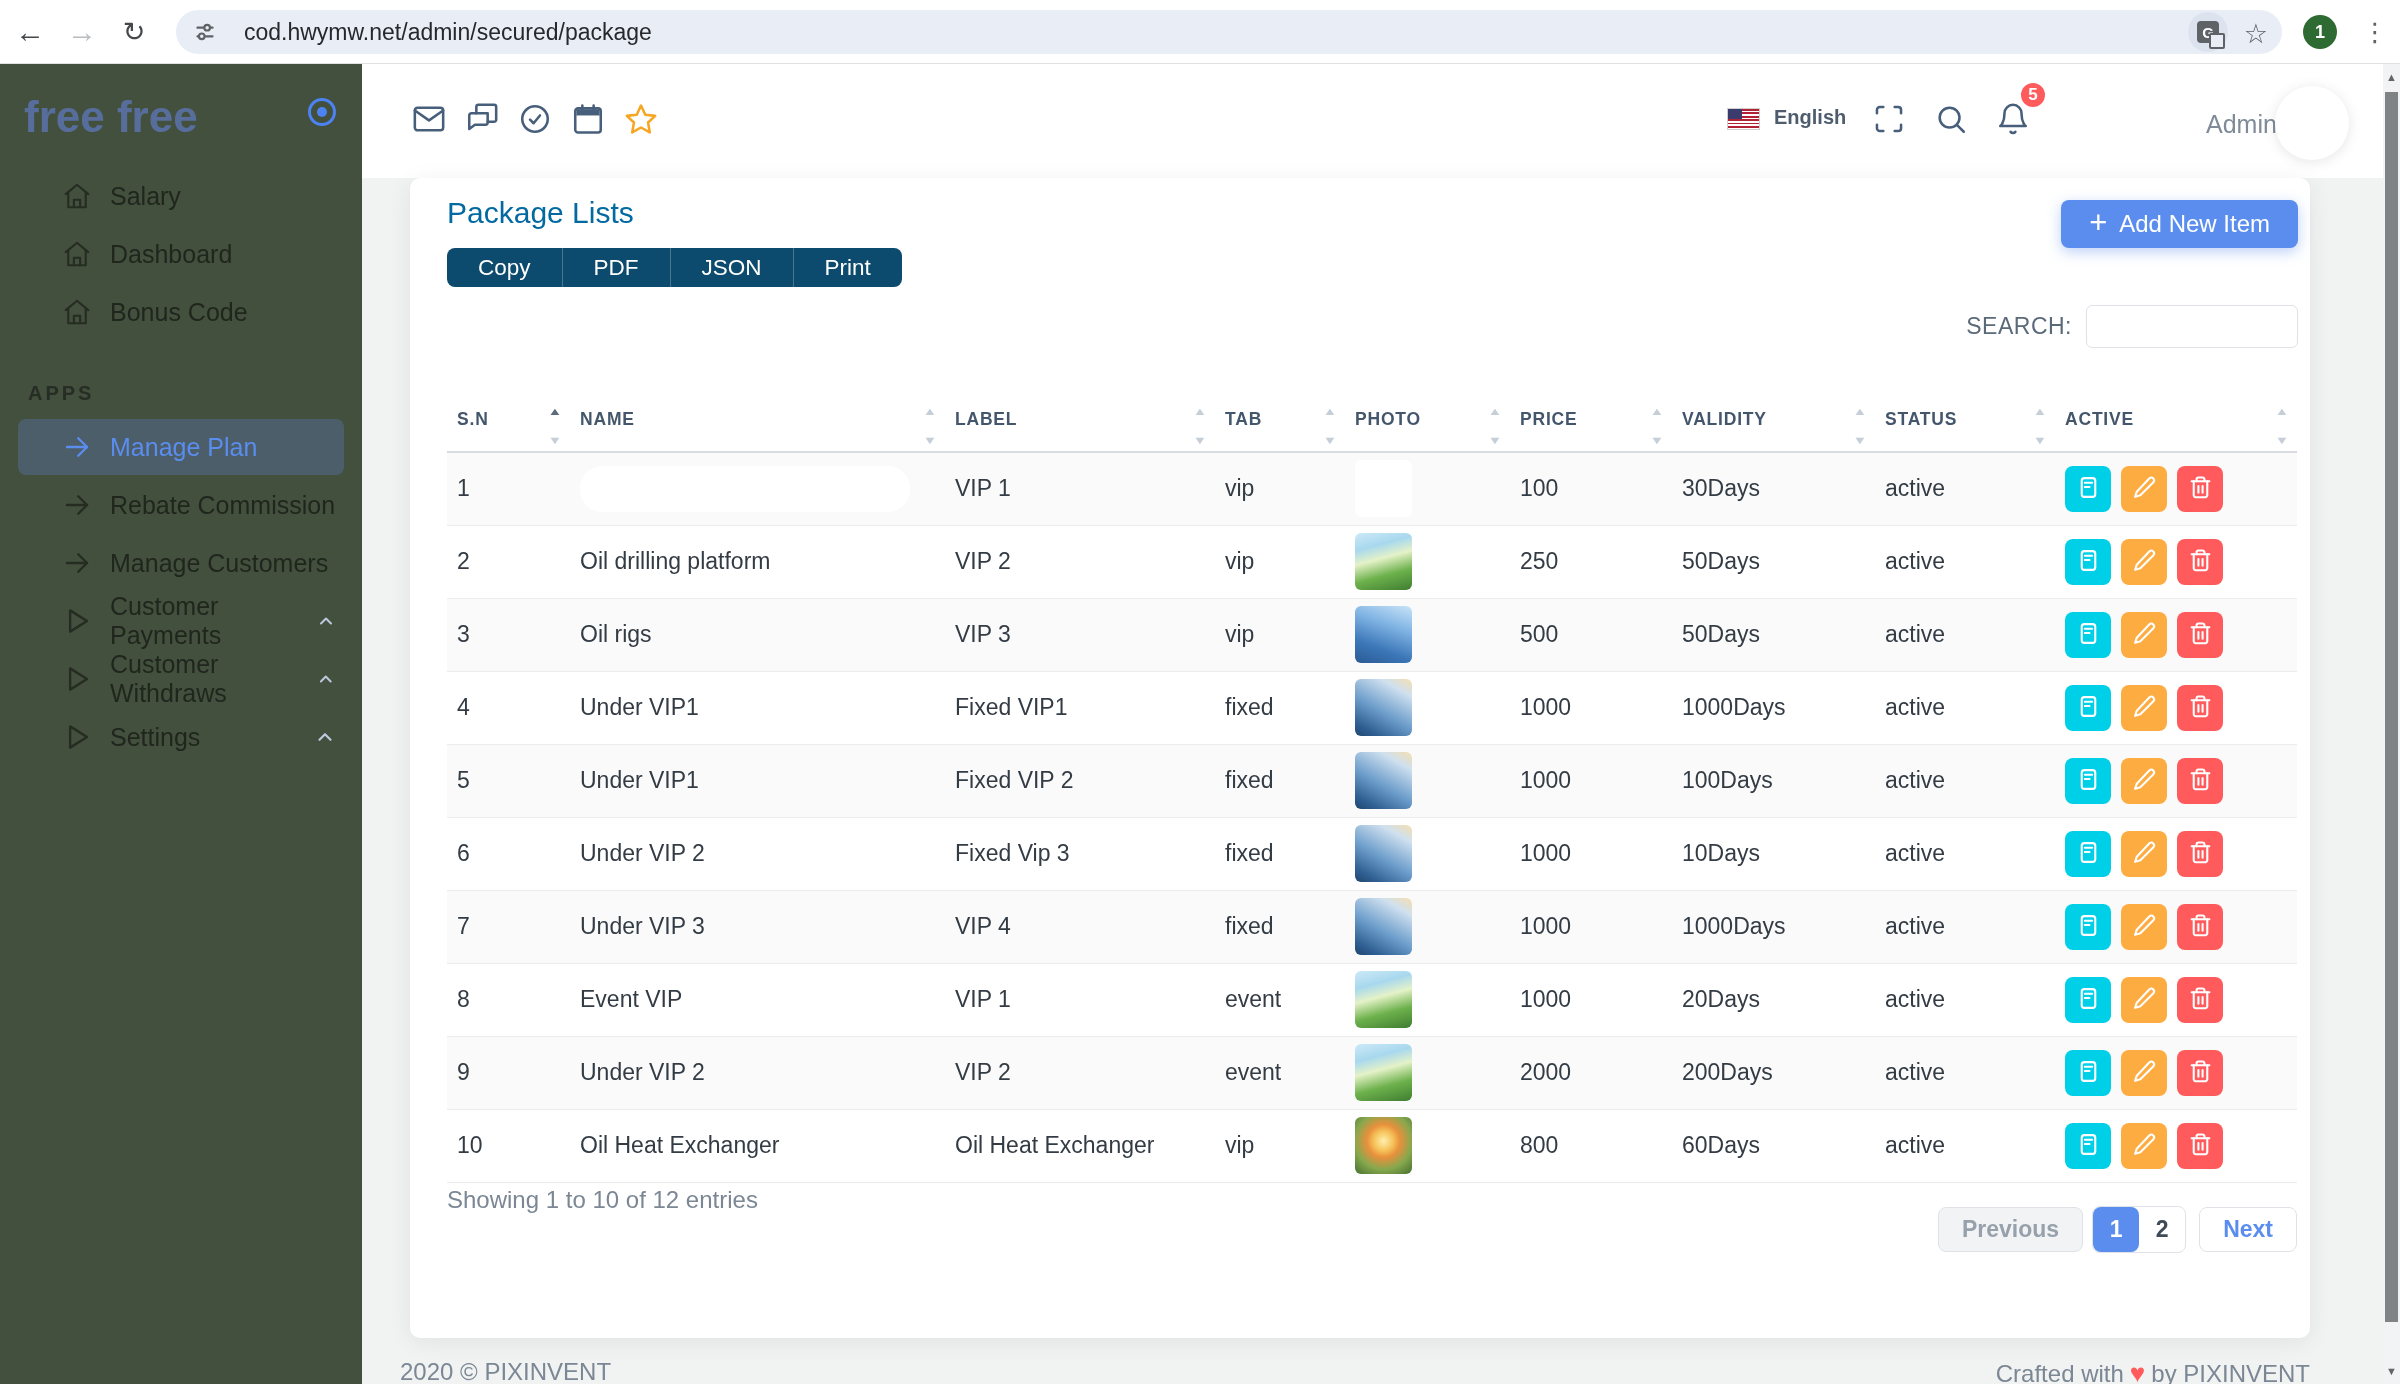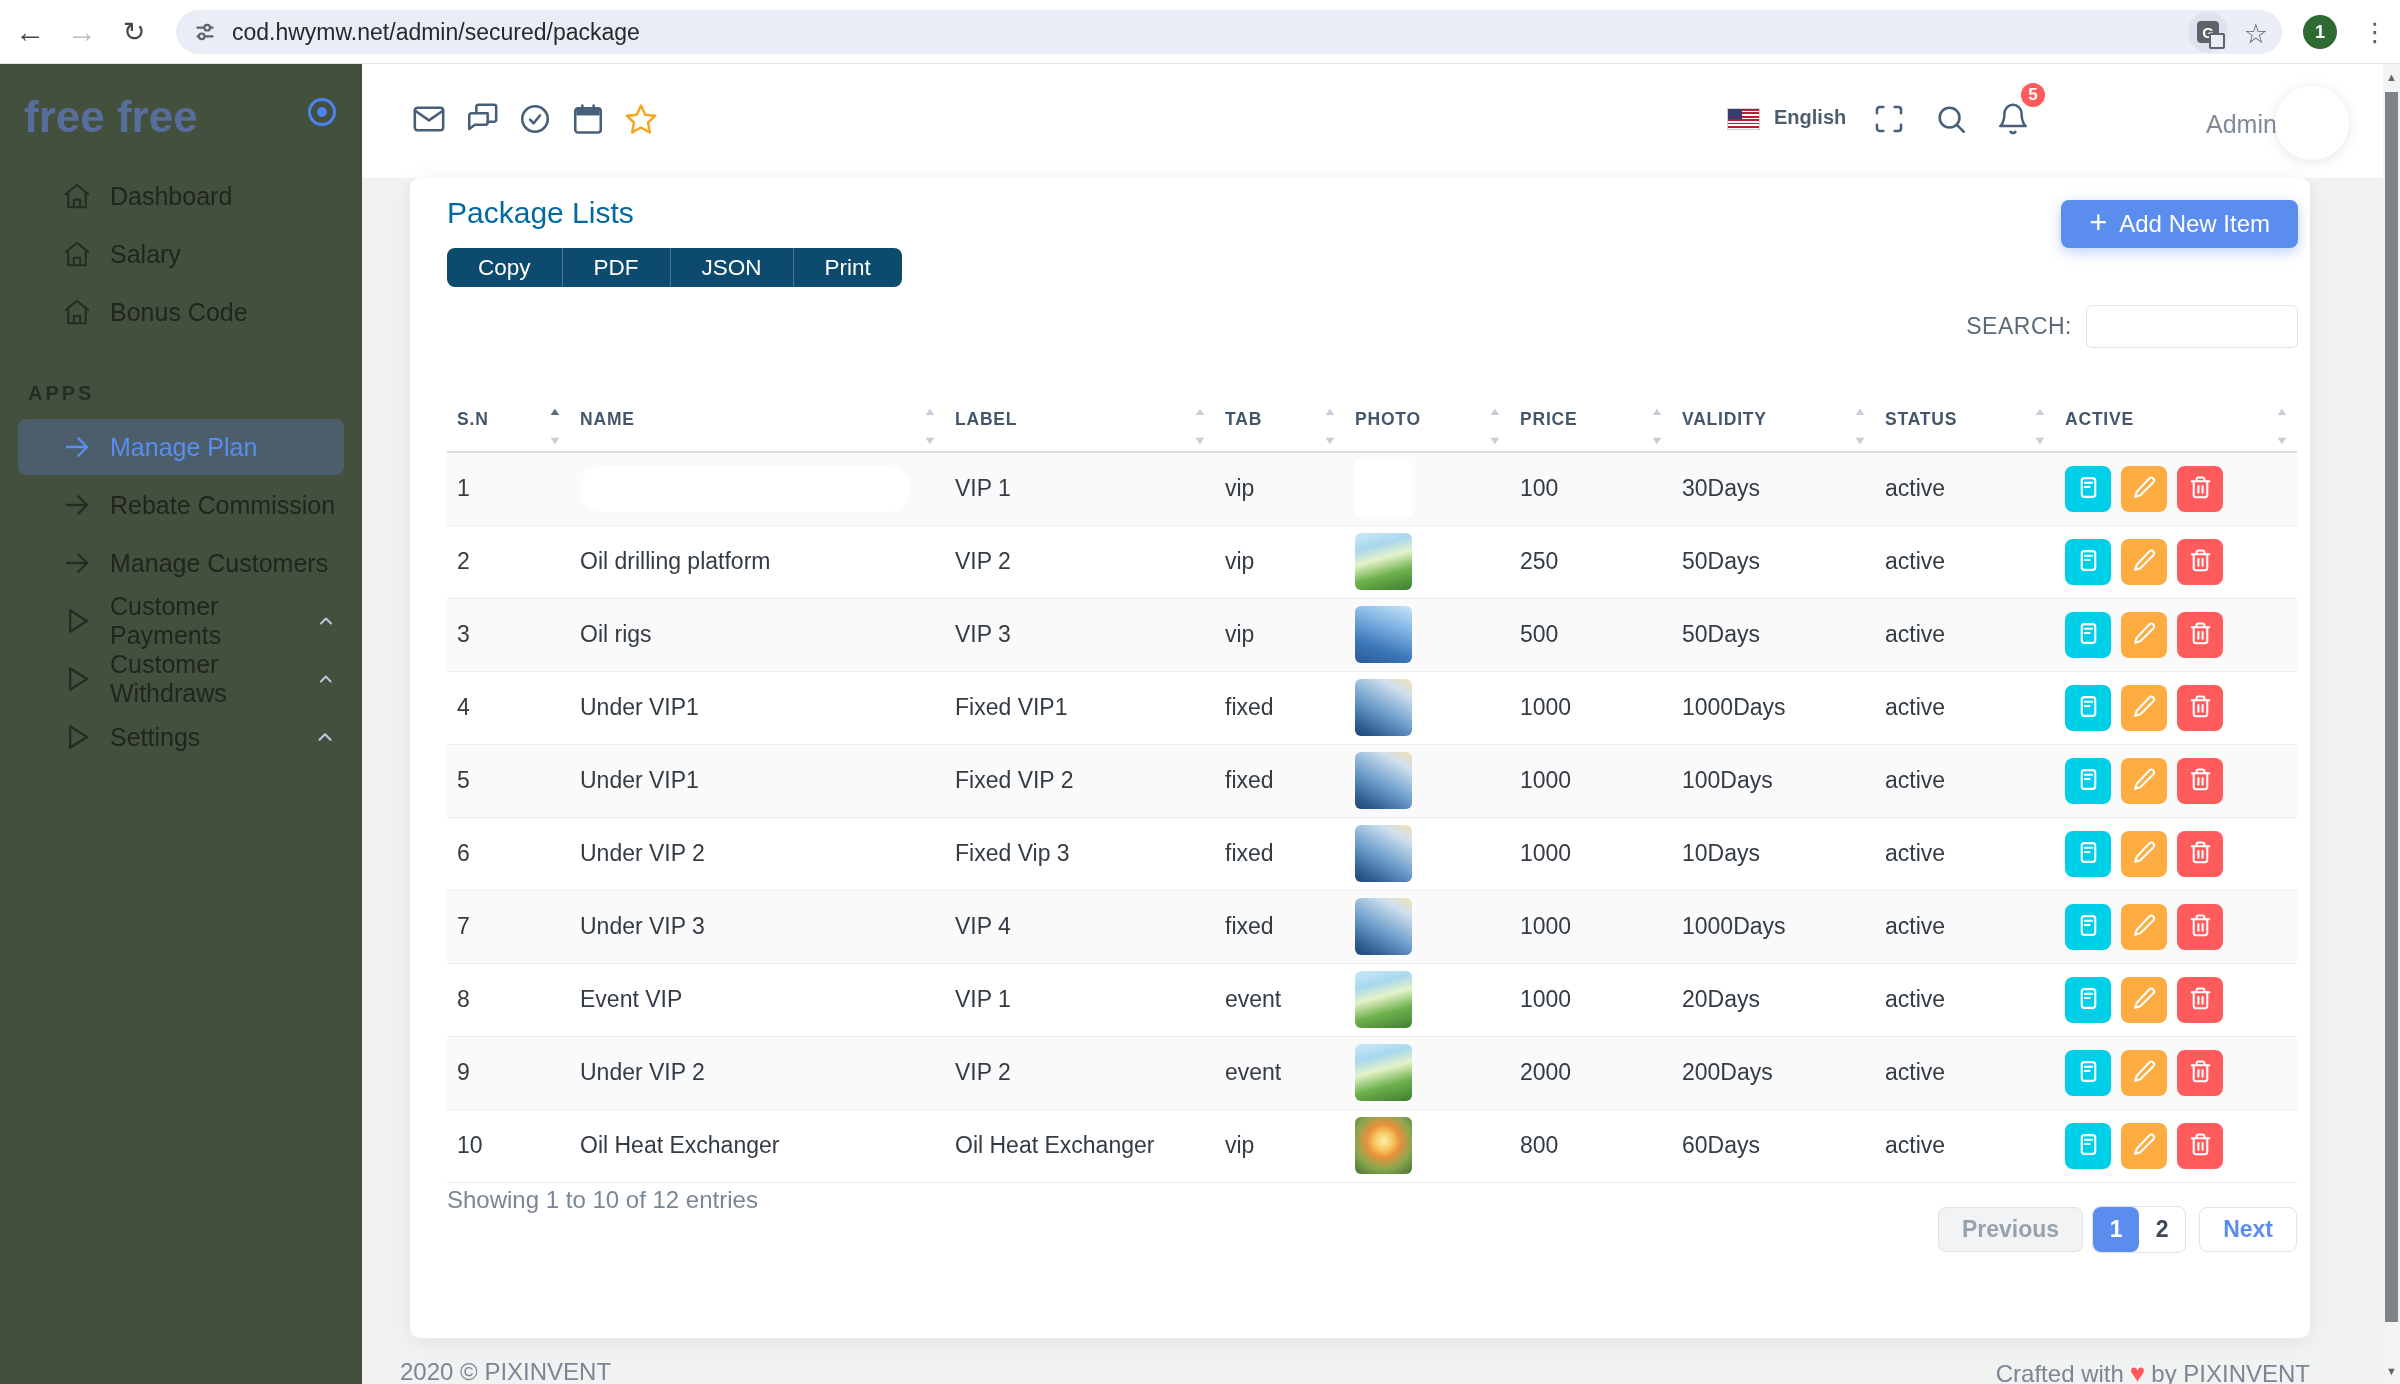--- a/index.html
+++ b/index.html
@@ -10,21 +10,21 @@
   .browser-bar { position:absolute; top:0; left:0; right:0; height:64px; background:#fff;
     border-bottom:1px solid #dfe1e5; z-index:8; }
   .nav-ico { position:absolute; top:0; height:64px; display:flex; align-items:center; justify-content:center;
     font-size:30px; color:#45484b; width:48px; }
   .nav-back { left:6px; }
   .nav-fwd { left:58px; color:#b9bcc0; }
   .nav-reload { left:110px; font-size:27px; }
   .url-pill { position:absolute; left:176px; top:10px; width:2106px; height:44px; border-radius:22px;
     background:#e9eef6; display:flex; align-items:center; }
   .tune-ico { margin-left:16px; width:26px; height:26px; color:#5f6368; }
-  .url-text { margin-left:14px; font-size:23px; color:#26282b; }
+  .url-text { margin-left:26px; font-size:23px; color:#26282b; }
   .translate-chip { position:absolute; right:54px; top:2px; width:40px; height:40px; border-radius:50%;
     background:#dde3ee; display:flex; align-items:center; justify-content:center; }
   .translate-glyph { width:22px; height:22px; background:#5f6368; border-radius:4px; color:#fff;
     font-size:15px; font-weight:700; display:flex; align-items:center; justify-content:center; position:relative; }
   .translate-glyph::after { content:""; position:absolute; right:-6px; bottom:-6px; width:12px; height:12px;
     background:#e9eef6; border:2px solid #5f6368; border-radius:2px; }
   .star-ico { position:absolute; right:14px; top:8px; font-size:27px; color:#5f6368; }
   .chrome-avatar { position:absolute; left:2303px; top:15px; width:34px; height:34px; border-radius:50%;
     background:#2e6b33; color:#fff; font-size:18px; font-weight:600; display:flex; align-items:center; justify-content:center; }
   .dots-ico { position:absolute; left:2360px; top:0; height:64px; width:30px; display:flex; align-items:center;
@@ -171,31 +171,31 @@
       </div>
       <ul class="side-list" id="side-main">
           <li class="side-item">
             <span class="mi">
               <svg viewBox="0 0 24 24" fill="none" stroke="currentColor" stroke-linecap="round" stroke-linejoin="round" stroke-width="1.7">
                 <path d="M3 10.5L12 3l9 7.5"></path>
                 <path d="M5 9v12h14V9"></path>
                 <path d="M9.5 21v-6h5v6"></path>
               </svg>
             </span>
-            <span class="lbl">Dashboard</span>
+            <span class="lbl">Salary</span>
           </li>
           <li class="side-item">
             <span class="mi">
               <svg viewBox="0 0 24 24" fill="none" stroke="currentColor" stroke-linecap="round" stroke-linejoin="round" stroke-width="1.7">
                 <path d="M3 10.5L12 3l9 7.5"></path>
                 <path d="M5 9v12h14V9"></path>
                 <path d="M9.5 21v-6h5v6"></path>
               </svg>
             </span>
-            <span class="lbl">Salary</span>
+            <span class="lbl">Dashboard</span>
           </li>
           <li class="side-item">
             <span class="mi">
               <svg viewBox="0 0 24 24" fill="none" stroke="currentColor" stroke-linecap="round" stroke-linejoin="round" stroke-width="1.7">
                 <path d="M3 10.5L12 3l9 7.5"></path>
                 <path d="M5 9v12h14V9"></path>
                 <path d="M9.5 21v-6h5v6"></path>
               </svg>
             </span>
             <span class="lbl">Bonus Code</span>

